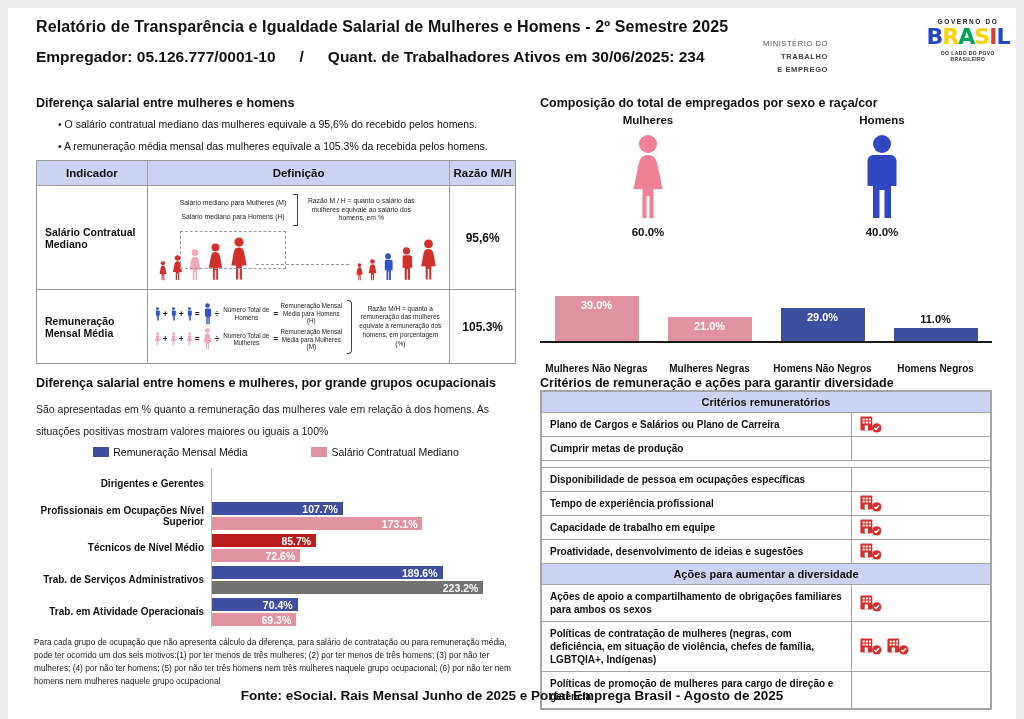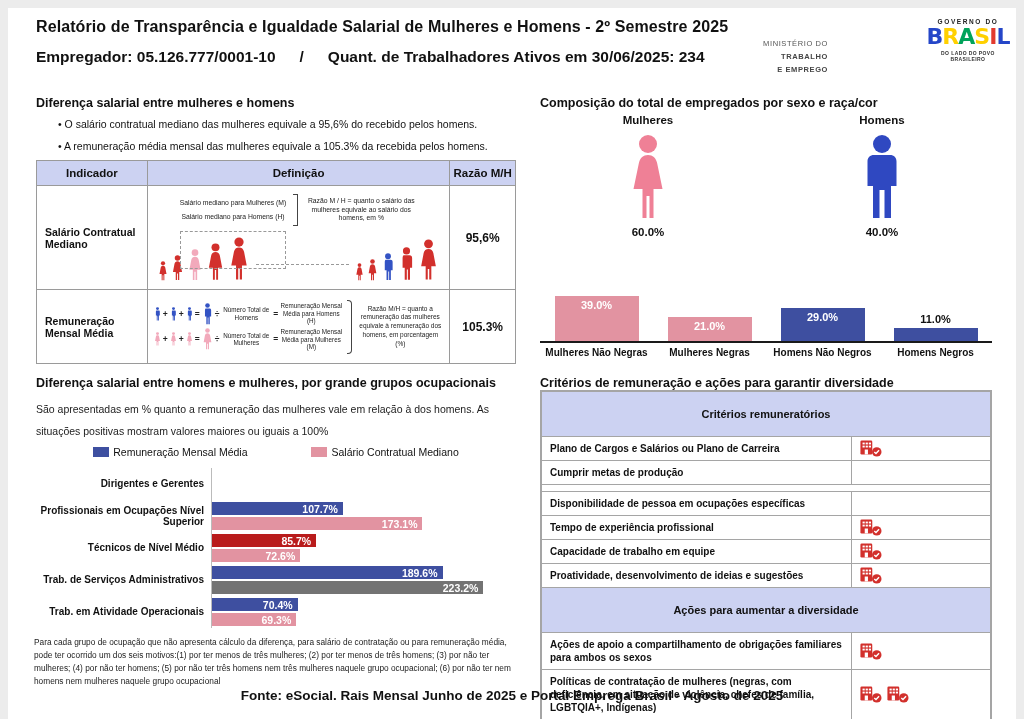--- a/index.html
+++ b/index.html
@@ -55,38 +55,38 @@
   .bigicon { display:block; margin:8px auto 6px; }
   .comp-pct { font-size:11.5px; font-weight:bold; }
 
   .vchart { left:532px; top:281px; width:452px; }
   .vplots { display:flex; height:52px; align-items:flex-end; }
   .vcol { width:25%; display:flex; justify-content:center; align-items:flex-end; height:100%; }
   .vbar { width:84px; position:relative; }
   .vval { position:absolute; top:3px; left:0; width:100%; text-align:center; color:#fff; font-weight:bold; font-size:11px; }
   .vval.out { top:auto; bottom:100%; margin-bottom:3px; color:#111; }
   .vaxis { border-top:2.5px solid #1a1a1a; }
-  .vcats { display:flex; margin-top:4px; }
+  .vcats { display:flex; margin-top:20px; }
   .vcat { width:25%; text-align:center; font-size:10px; font-weight:bold; }
 
   
   .occ-sub { left:28px; top:390px; width:472px; font-size:10.5px; line-height:2.1; color:#222; }
   .legend { left:28px; top:438px; width:480px; display:flex; justify-content:center; gap:64px; }
   .legend-item { display:flex; align-items:center; gap:4px; font-size:10.5px; }
   .swatch { width:16px; height:10px; display:inline-block; }
   .hchart { left:28px; top:460px; width:480px; }
   .hrow { display:flex; align-items:center; height:32px; }
   .hlabel { width:175px; padding-right:7px; text-align:right; font-size:10px; font-weight:bold; line-height:1.15; }
   .hbars { flex:1; border-left:1px solid #bbb; display:flex; flex-direction:column; gap:2px; justify-content:center; align-self:stretch; }
   .hbar { height:13px; display:flex; align-items:center; justify-content:flex-end; padding-right:5px; color:#fff; font-weight:bold; font-size:10.5px; overflow:visible; white-space:nowrap; }
   .footnote { left:26px; top:628px; width:480px; font-size:8.3px; line-height:1.55; color:#222; }
 
   
   .c-table { left:532px; top:382px; width:452px; border:2px solid #a5a5a5; background:#fff; }
-  .c-sec { background:#ccd2f2; text-align:center; font-weight:bold; font-size:11px; padding:16px 2px; border-bottom:1px solid #a5a5a5; }
+  .c-sec { background:#ccd2f2; text-align:center; font-weight:bold; font-size:11px; padding:4px 2px; border-bottom:1px solid #a5a5a5; }
   .c-row { display:flex; border-bottom:1px solid #a5a5a5; }
   .c-row:last-child { border-bottom:none; }
   .c-label { width:310px; padding:5px 8px; font-weight:bold; font-size:10px; line-height:1.3; border-right:1px solid #a5a5a5; }
   .c-icons { flex:1; padding:3px 8px; display:flex; gap:5px; align-items:center; }
   .bcheck { width:22px; height:17px; }
   .bcheck .bld { fill:#d2302c; }
   .bcheck .w { fill:#fff; }
   .bcheck .chk { fill:none; stroke:#fff; stroke-width:1.7; }
 
   .footer { left:0; top:680px; width:1008px; text-align:center; font-size:13.5px; font-weight:bold; }

